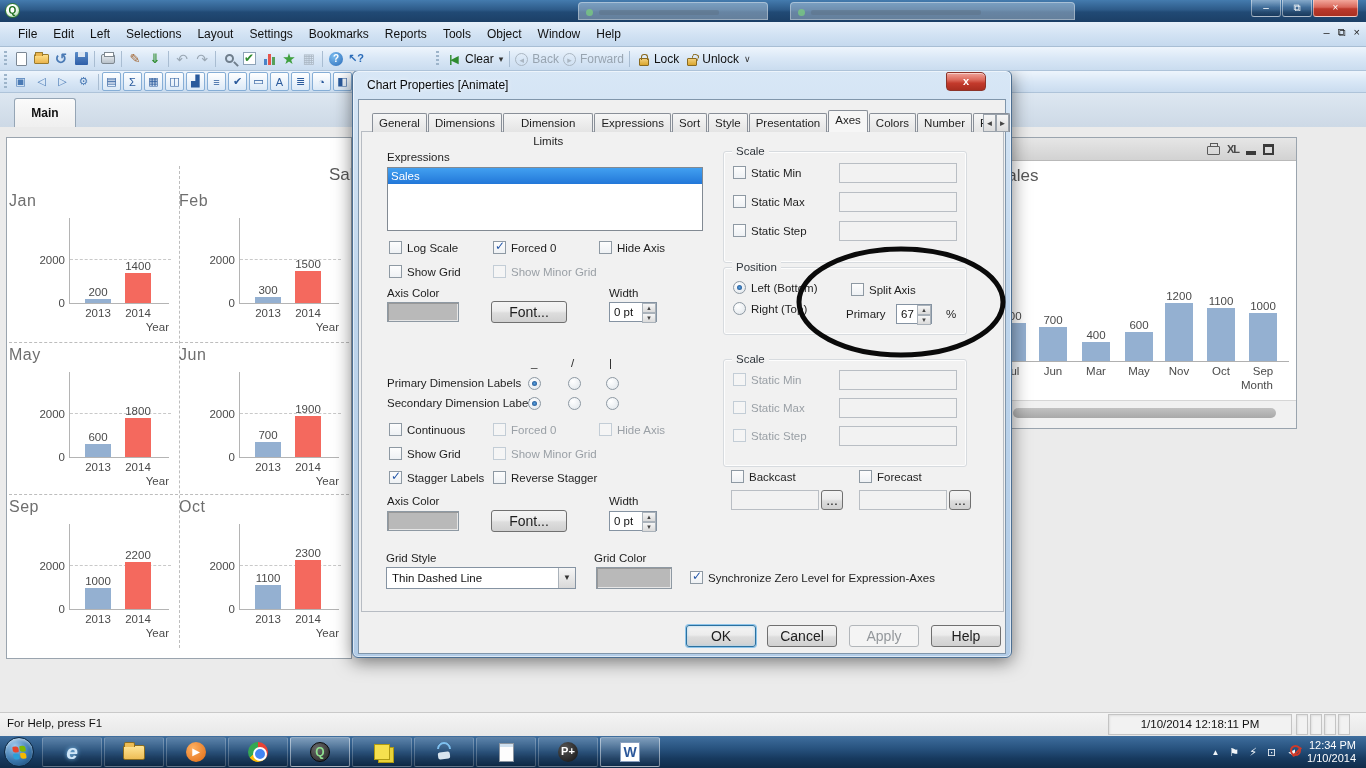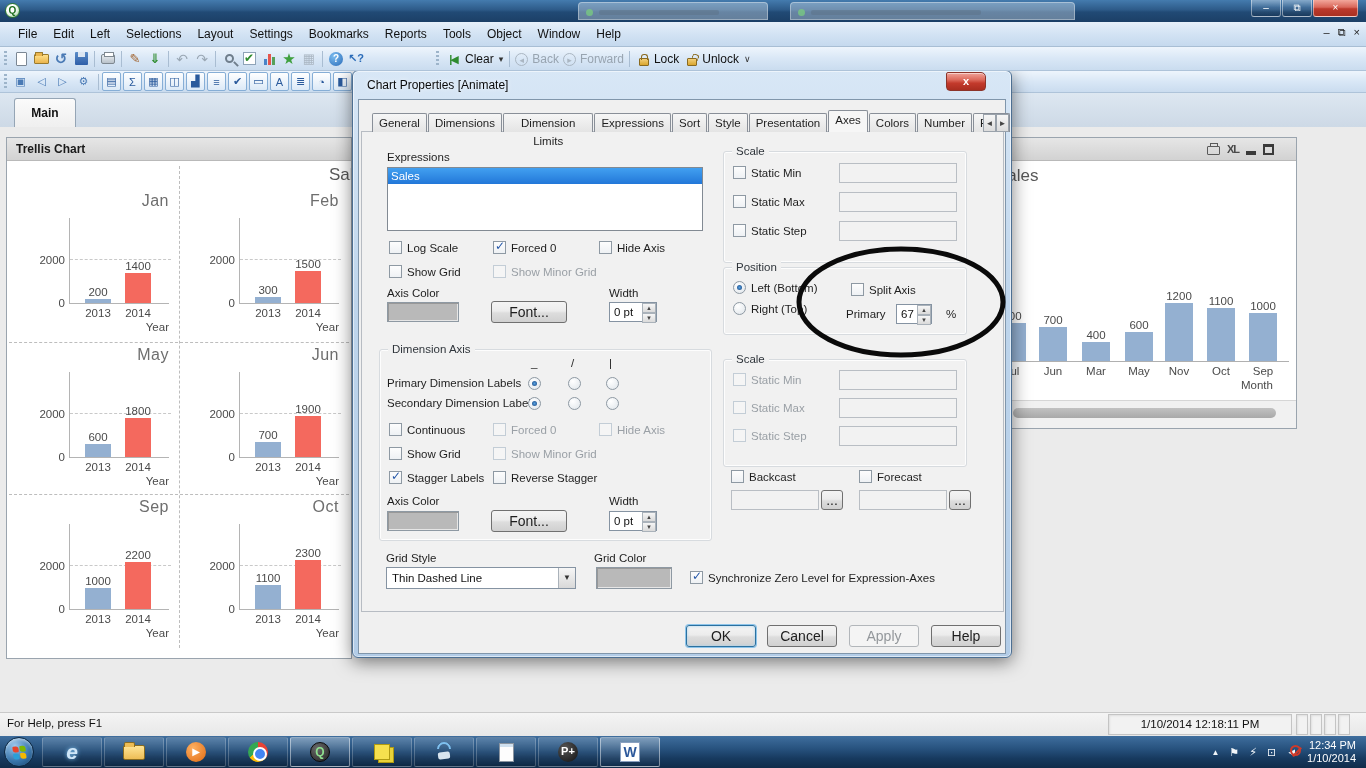--- a/index.html
+++ b/index.html
@@ -73,21 +73,21 @@
   .qvcap{position:absolute;left:0;top:0;right:0;height:23px;background:linear-gradient(#e6e6e6,#d2d2d2);border-bottom:1px solid #b9b9b9;color:#1a1a1a;font-weight:bold;font-size:12px;line-height:22px;padding-left:9px}
   .capbtns{position:absolute;top:4px;display:flex;align-items:center;gap:7px}
   .cap-print{width:13px;height:9px;border:1.5px solid #5a5a5a;border-radius:1px;position:relative;margin-top:3px}
   .cap-print::before{content:"";position:absolute;left:2px;top:-4px;width:6px;height:3px;border:1.5px solid #5a5a5a;border-bottom:none}
   .cap-xl{font-size:11px;font-weight:bold;color:#4a4a4a;letter-spacing:-1px}
   .cap-min{width:10px;height:4px;background:#3a3a3a;margin-top:8px}
   .cap-max{width:11px;height:11px;border:2px solid #3a3a3a;border-top-width:3px;margin-top:2px}
 
   
   .panel{position:absolute;width:170px;height:170px}
-  .ptitle{position:absolute;top:24px;left:0;width:160px;text-align:right;font-size:16px;color:#6e6e6e;letter-spacing:.5px}
+  .ptitle{position:absolute;top:24px;left:0;width:160px;text-align:left;font-size:16px;color:#6e6e6e;letter-spacing:.5px}
   .plot{position:absolute;left:60px;top:50px;width:100px;height:86px;border-left:1px solid #b4b4b4;border-bottom:1px solid #b4b4b4}
   .grid2000{position:absolute;left:0;right:-2px;bottom:43px;border-top:1px dashed #c9c9c9}
   .ytick{position:absolute;left:-40px;width:35px;text-align:right;font-size:11.5px;color:#4a4a4a}
   .yt-hi{bottom:37px}.yt-lo{bottom:-6px}
   .barcol{position:absolute;bottom:0;width:26px;height:86px;display:flex;flex-direction:column;justify-content:flex-end;align-items:center}
   .bval{font-size:11.5px;color:#4a4a4a;margin-bottom:1px;white-space:nowrap}
   .bar{width:26px}
   .b2013{background:#94b0d1}.b2014{background:#f4695e}
   .xcat{position:absolute;top:89px;width:40px;text-align:center;font-size:11.5px;color:#4a4a4a}
   .yearlbl{position:absolute;top:153px;left:60px;width:100px;text-align:right;font-size:11.5px;color:#4a4a4a}
@@ -300,21 +300,20 @@
   </div>
 </div>
 
 <div class="tabstrip">
   <div class="sheet-tab">Main</div>
 </div>
 
 <div class="workspace"></div>
 
 <div class="qvwin" style="left:6px;top:137px;width:346px;height:522px">
-  <div class="qvcap">Trellis Chart</div>
   <span class="chart-title" style="left:322px;top:27px">Sales</span>
   <div class="tsepv"></div>
   <div class="tseph" style="top:204px"></div>
   <div class="tseph" style="top:356px"></div>
 
   <div class="panel" style="left:2px;top:30px">
     <div class="ptitle">Jan</div>
     <div class="plot">
       <div class="grid2000"></div>
       <span class="ytick yt-hi">2000</span>
@@ -585,23 +584,20 @@
   <span class="lbl" style="left:493px;top:237px">Primary</span>
   <div class="spin" style="left:543px;top:233px;width:36px">
     <span class="val">67</span>
     <span class="ud">
         <span>▲</span>
         <span>▼</span>
       </span>
   </div>
   <span class="lbl" style="left:593px;top:237px">%</span>
 
-  <div class="grp" style="left:26px;top:278px;width:333px;height:192px">
-    <span class="glabel">Dimension Axis</span>
-  </div>
   <span class="lbl" style="left:178px;top:286px">_</span>
   <span class="lbl" style="left:218px;top:286px">/</span>
   <span class="lbl" style="left:256px;top:286px">|</span>
   <span class="lbl" style="left:34px;top:306px">Primary Dimension Labels</span>
   <div class="radio selected" style="left:175px;top:306px">
       <span class="dot"></span>
     </div>
   <div class="radio" style="left:215px;top:306px">
       <span class="dot"></span>
     </div>

